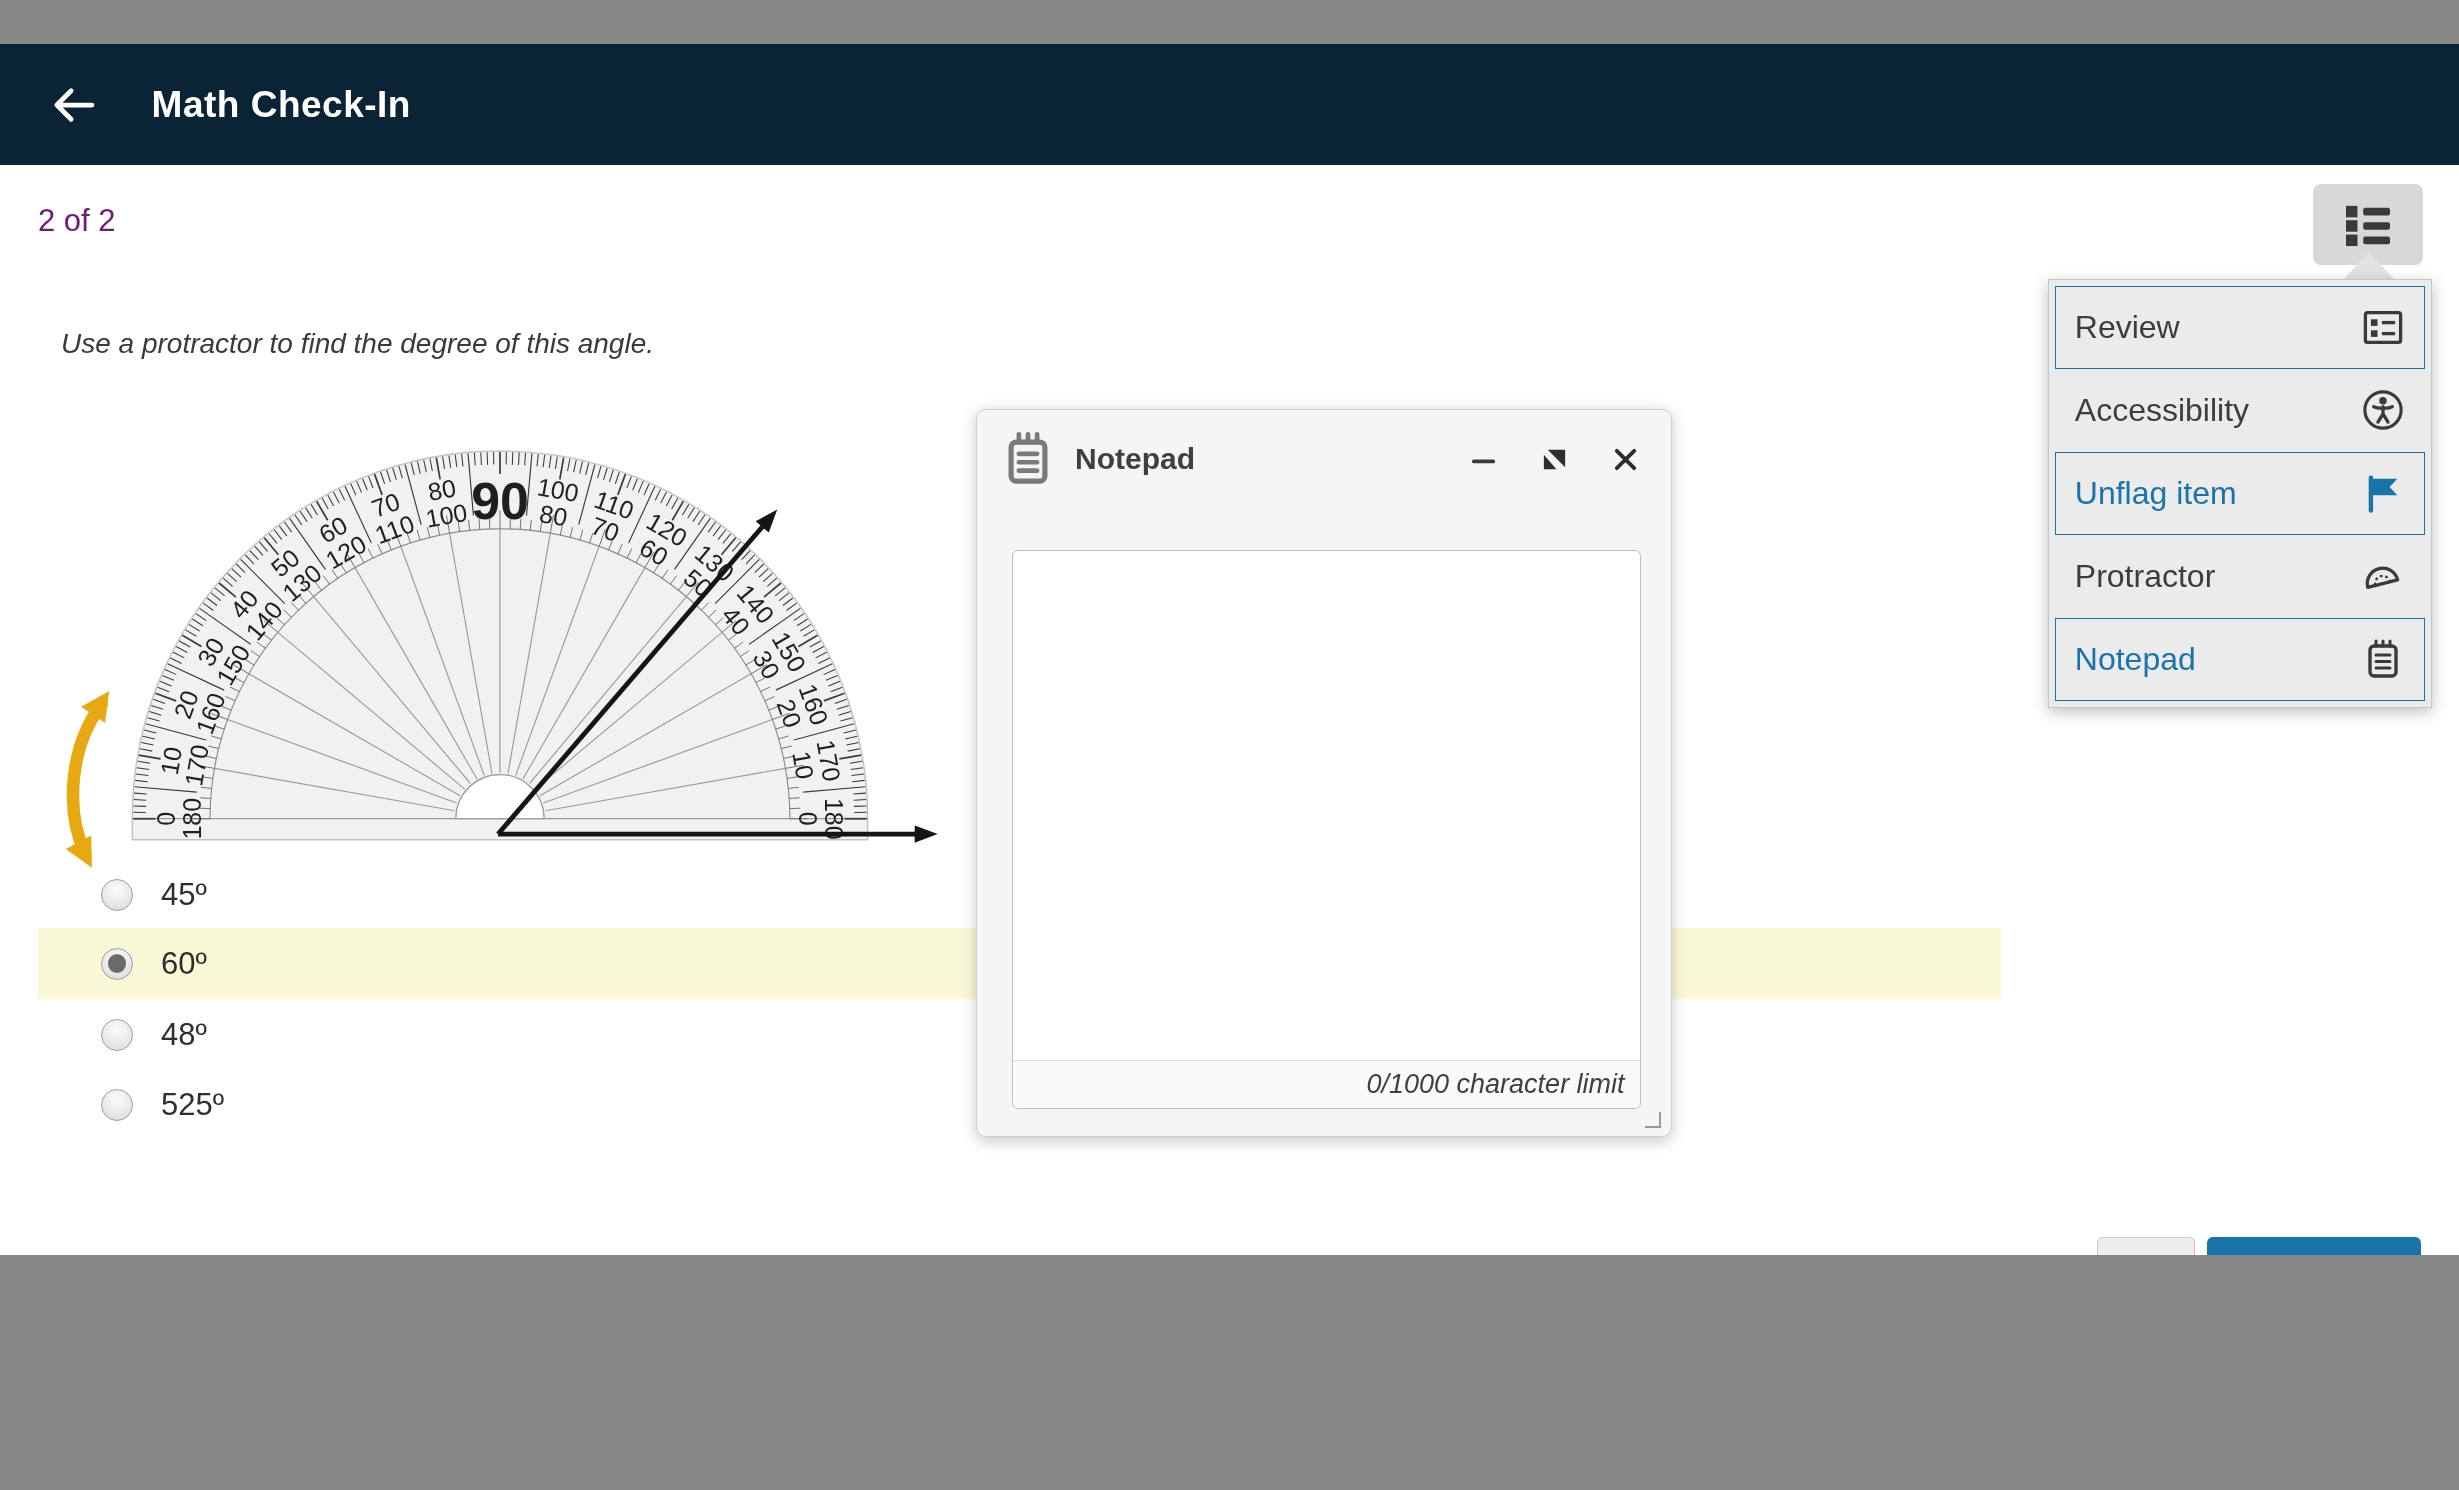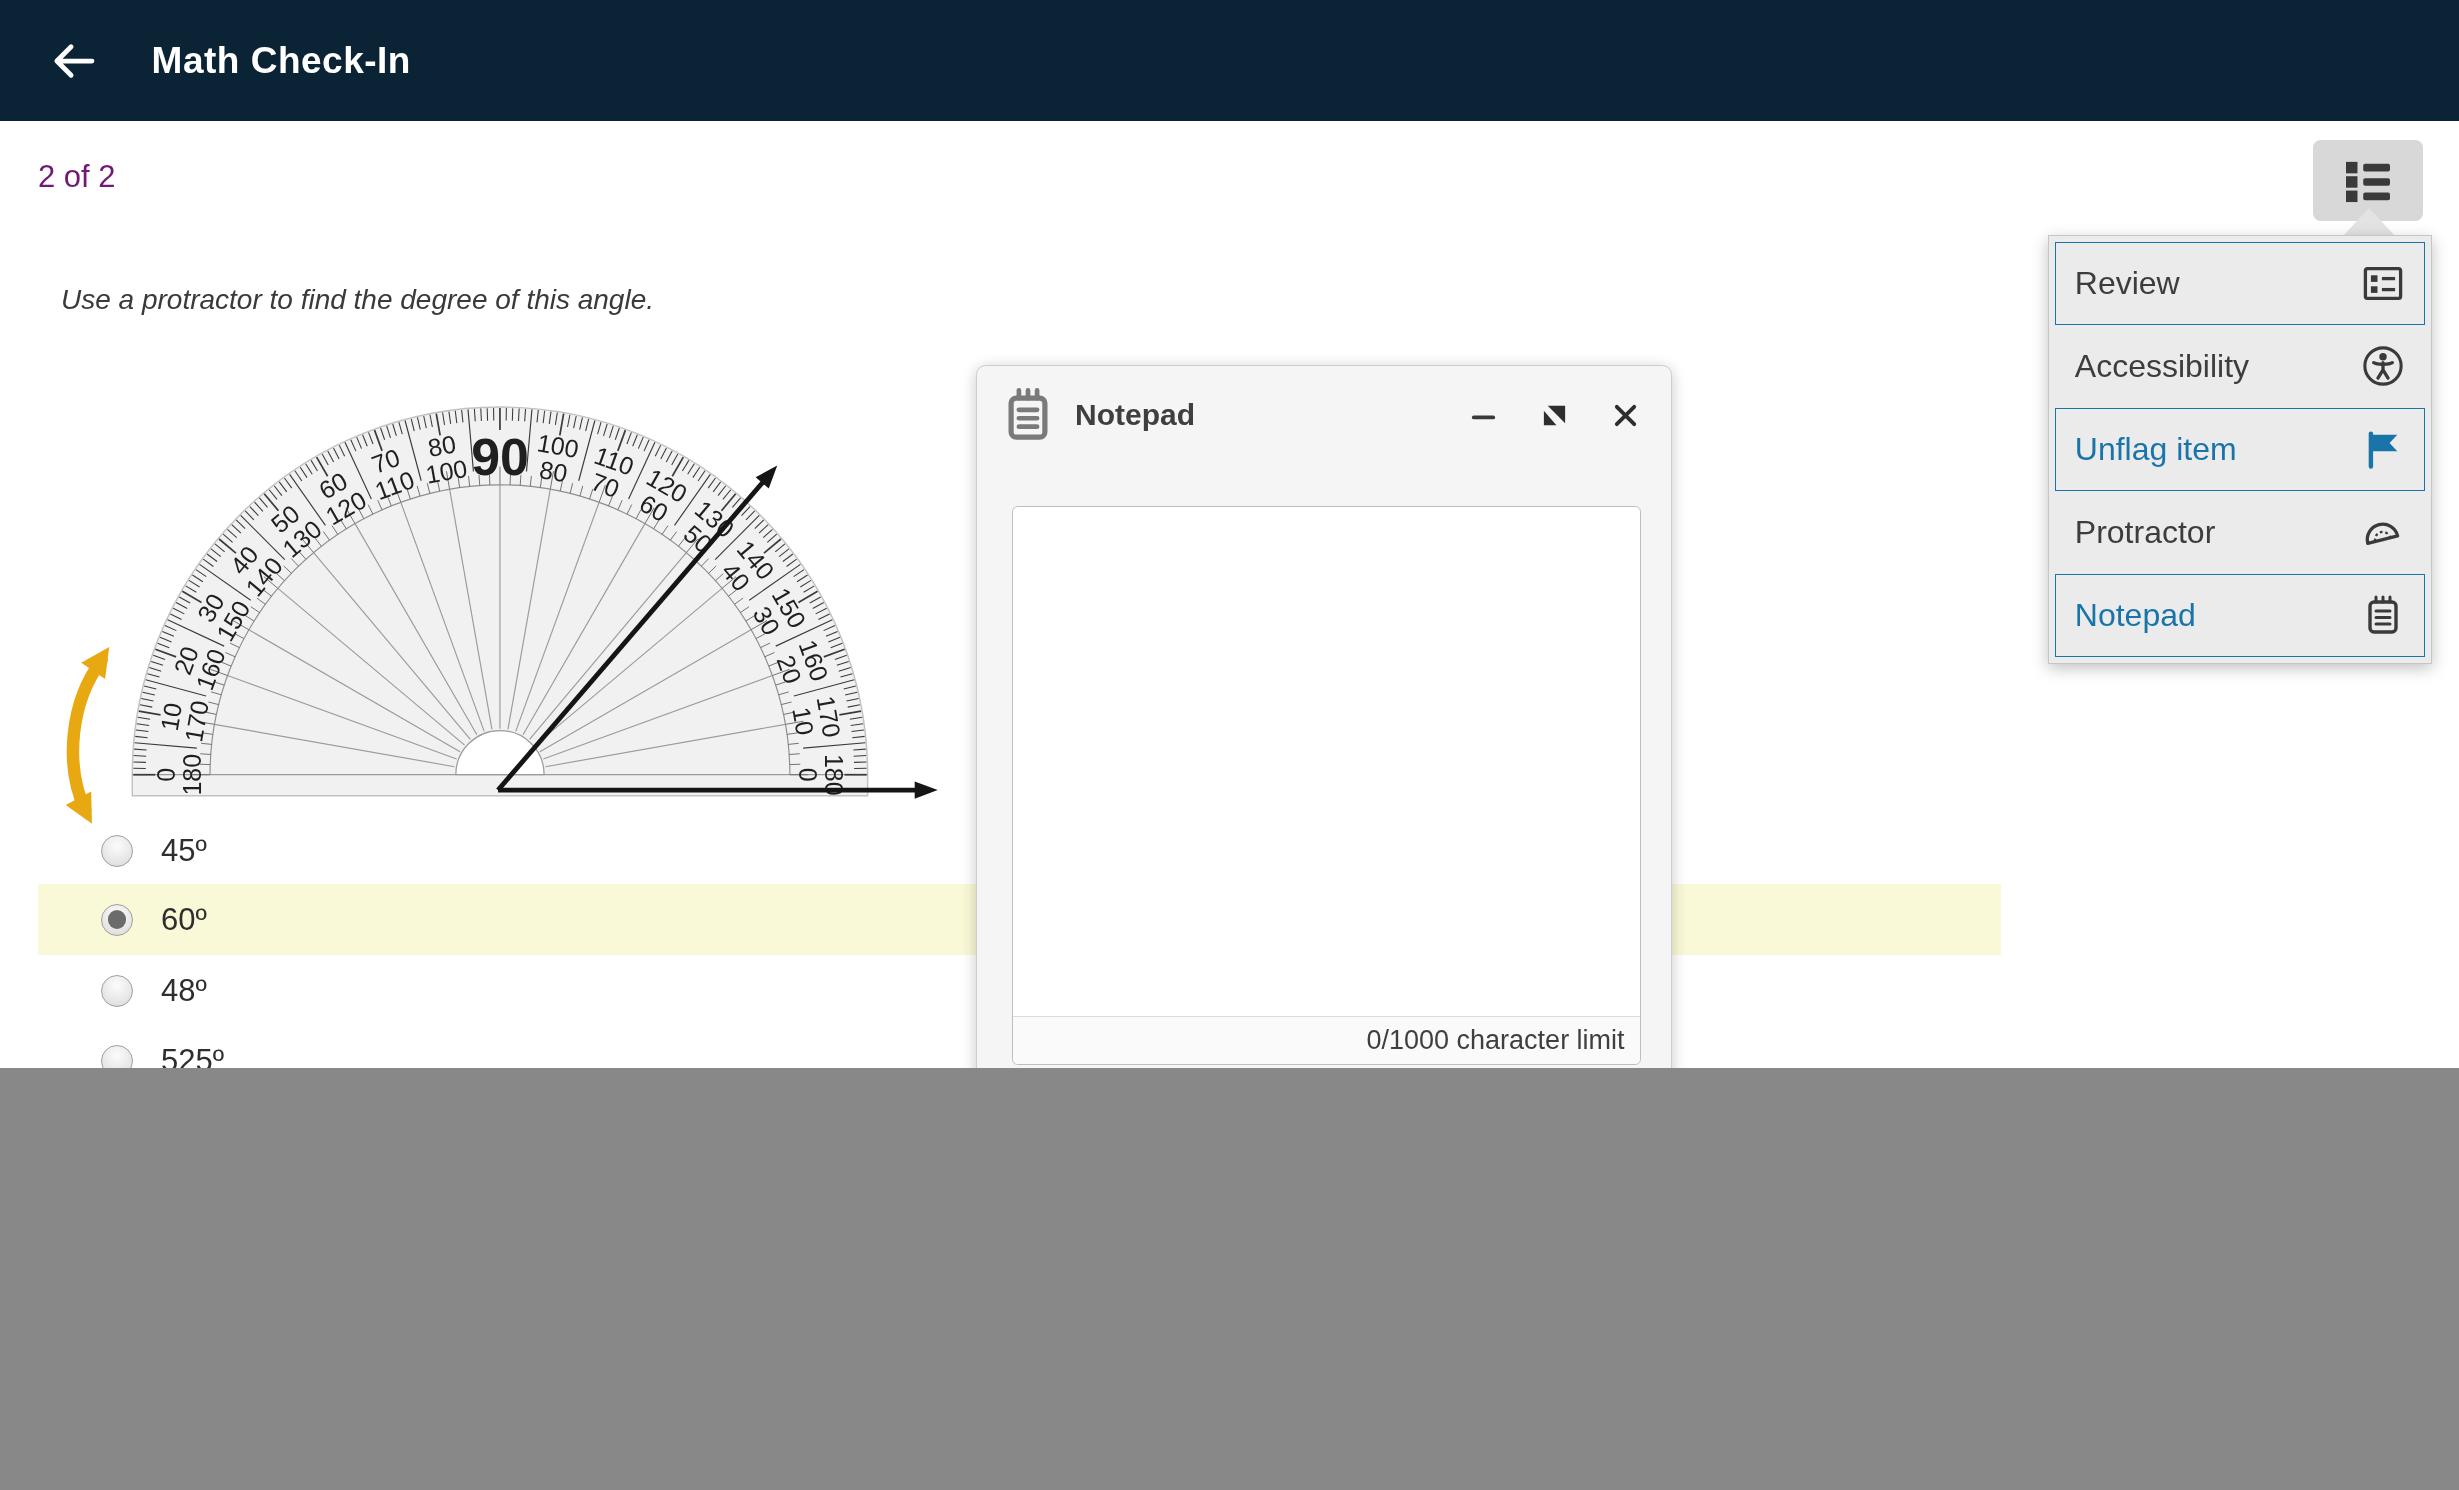--- a/index.html
+++ b/index.html
@@ -1,17 +1,17 @@
 <!DOCTYPE html>
 <html><head>
 <meta charset="utf-8">
 <style>
   html,body{margin:0;padding:0;background:#888;}
-  #app{position:relative;width:2459px;height:1068px;background:#ffffff;overflow:hidden;
-       font-family:"Liberation Sans", sans-serif;color:#3d3d3d;}
+  #app{position:relative;width:2459px;height:1211px;background:#ffffff;overflow:hidden;
+       font-family:"Liberation Sans", sans-serif;color:#3d3d3d;margin-top:44px;}
   svg{display:block;font-family:inherit;}
   button{font-family:inherit;cursor:pointer;}
 
   
   .header{position:absolute;left:0;top:0;width:2459px;height:121px;background:#0B2435;
           display:flex;align-items:center;z-index:30;}
   .back-btn{background:none;border:none;margin-left:44px;padding:5.8px;}
   .app-title{color:#ffffff;font-size:37px;font-weight:bold;margin-left:50px;letter-spacing:0.5px;}
 
   .progress{position:absolute;left:38px;top:159px;font-size:31px;color:#701a75;}
@@ -41,21 +41,21 @@
   .np-header{position:absolute;left:25px;right:25px;top:19px;height:60px;display:flex;align-items:center;}
   .np-title{font-size:30px;font-weight:600;color:#3f3f3f;margin-left:21px;}
   .np-controls{margin-left:auto;display:flex;align-items:center;gap:29px;}
   .np-ctl{background:none;border:none;width:42px;height:42px;display:flex;align-items:center;justify-content:center;padding:0;}
   .np-box{position:absolute;left:35px;top:140px;width:629px;height:559px;background:#ffffff;
           border:1px solid #BEBEBE;border-radius:5.8px;box-sizing:border-box;}
   .np-text{position:absolute;left:7.7px;right:7.7px;top:7.7px;bottom:50px;border:none;resize:none;background:transparent;
            outline:none;font-size:27px;font-family:inherit;color:#333;}
   .np-foot{position:absolute;left:0;right:0;bottom:0;height:48px;background:#FAFAFA;border-top:1px solid #DCDCDC;
            border-radius:0 0 5.8px 5.8px;display:flex;align-items:center;justify-content:flex-end;
-           padding-right:15.4px;font-size:27px;color:#3f3f3f;box-sizing:border-box;}
+           padding-right:15.4px;font-size:27px;color:#3f3f3f;box-sizing:border-box;font-style:italic;}
   .np-resize{position:absolute;right:9.6px;bottom:7.7px;width:14.4px;height:14.4px;
              border-right:2.9px solid #9a9a9a;border-bottom:2.9px solid #9a9a9a;cursor:nwse-resize;}
 
   
   .caret{position:absolute;left:2343px;top:208px;width:0;height:0;border-left:26px solid transparent;
          border-right:26px solid transparent;border-bottom:28px solid #E3E3E3;z-index:49;}
   .menu-panel{position:absolute;left:2048px;top:235px;width:384px;background:#EBEBEB;border:1px solid #C6C6C6;
               box-shadow:0 4.8px 15.4px rgba(0,0,0,.25);padding:5.8px 0;box-sizing:border-box;z-index:50;}
   .menu-item{height:83px;margin:0 5.8px;display:flex;align-items:center;padding:0 19px;font-size:32px;
              color:#3d3d3d;border:1.9px solid transparent;box-sizing:border-box;background:transparent;}

